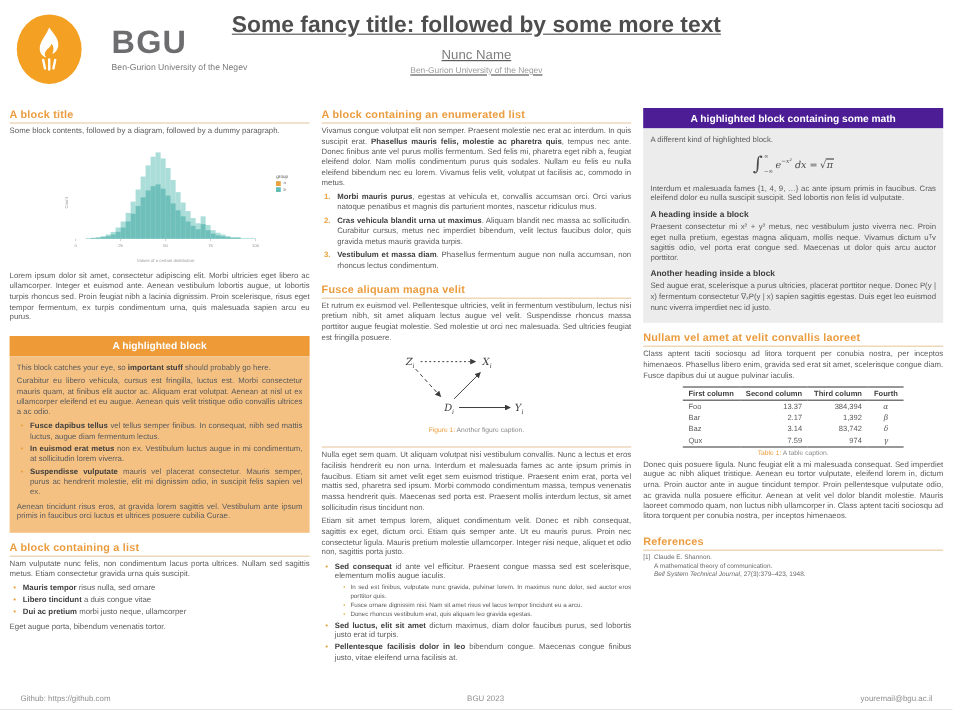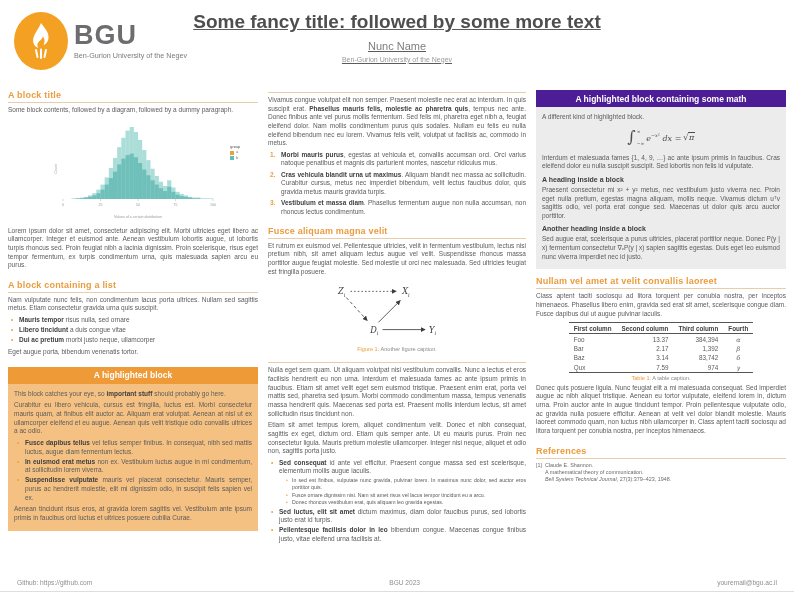--- a/index.html
+++ b/index.html
@@ -2,21 +2,21 @@
 <html><head>
 <meta charset="utf-8">
 <style>
   * { margin:0; padding:0; box-sizing:border-box; }
   html,body { background:#ffffff; }
   body { font-family:"Liberation Sans", sans-serif; color:#5b5b5b; }
   .poster { position:relative; width:794px; height:592px; background:#fff; overflow:hidden; display:flex; flex-direction:column; }
 
   
   .header { position:relative; height:88px; flex:0 0 auto; }
-  .logo-wrap { position:absolute; left:14px; top:12px; display:flex; align-items:center; gap:6px; }
+  .logo-wrap { position:absolute; left:14px; top:12px; display:flex; align-items:center; gap:25px; }
   .logo-circle { width:54px; height:58px; background:#F4A022; border-radius:50%; display:flex; align-items:center; justify-content:center; }
   .logo-text .abbr { font-size:27px; font-weight:bold; color:#6d6d6f; letter-spacing:1px; line-height:1; }
   .logo-text .org { font-size:7.2px; color:#7a7a7c; margin-top:2px; }
   .title-wrap { width:430px; margin:0 auto; text-align:center; padding-top:10px;text-decoration:underline; }
   .poster-title { font-size:19px; font-weight:bold; color:#4e4e4e; line-height:1.25; }
   .poster-author { font-size:11px; color:#7d7d7d; margin-top:6px; }
   .poster-affil { font-size:7px; color:#9a9a9a; margin-top:4px; }
 
   
   .content { flex:1 1 auto; display:grid; grid-template-columns:250px 258px 250px; gap:0 10px; padding:2px 8px 0 8px; align-content:start; }
@@ -211,49 +211,50 @@
             <div class="legend-row">
               <span class="swatch" style="background: rgb(99, 189, 183);"></span>
               <span>b</span>
             </div>
           </div>
         </div>
         <p>Lorem ipsum dolor sit amet, consectetur adipiscing elit. Morbi ultricies eget libero ac ullamcorper. Integer et euismod ante. Aenean vestibulum lobortis augue, ut lobortis turpis rhoncus sed. Proin feugiat nibh a lacinia dignissim. Proin scelerisque, risus eget tempor fermentum, ex turpis condimentum urna, quis malesuada sapien arcu eu purus.</p>
       </div>
 
       <div class="blk">
-        <div class="blk-title">A block containing a list</div>
-        <hr class="blk-rule">
-        <p>Nam vulputate nunc felis, non condimentum lacus porta ultrices. Nullam sed sagittis metus. Etiam consectetur gravida urna quis suscipit.</p>
-        <ul class="b-list">
-          <li><span class="lead">Mauris tempor</span><span> risus nulla, sed ornare</span></li>
-          <li><span class="lead">Libero tincidunt</span><span> a duis congue vitae</span></li>
-          <li><span class="lead">Dui ac pretium</span><span> morbi justo neque, ullamcorper</span></li>
-        </ul>
-        <p>Eget augue porta, bibendum venenatis tortor.</p>
-      </div>
-
-      <div class="blk">
         <div class="hl-head">A highlighted block</div>
         <div class="hl-body">
           <p><span>This block catches your eye, so </span><span class="lead">important stuff</span><span> should probably go here.</span></p>
           <p>Curabitur eu libero vehicula, cursus est fringilla, luctus est. Morbi consectetur mauris quam, at finibus elit auctor ac. Aliquam erat volutpat. Aenean at nisl ut ex ullamcorper eleifend et eu augue. Aenean quis velit tristique odio convallis ultrices a ac odio.</p>
           <ul class="b-list">
             <li><span class="lead">Fusce dapibus tellus</span><span> vel tellus semper finibus. In consequat, nibh sed mattis luctus, augue diam fermentum lectus.</span></li>
             <li><span class="lead">In euismod erat metus</span><span> non ex. Vestibulum luctus augue in mi condimentum, at sollicitudin lorem viverra.</span></li>
             <li><span class="lead">Suspendisse vulputate</span><span> mauris vel placerat consectetur. Mauris semper, purus ac hendrerit molestie, elit mi dignissim odio, in suscipit felis sapien vel ex.</span></li>
           </ul>
           <p>Aenean tincidunt risus eros, at gravida lorem sagittis vel. Vestibulum ante ipsum primis in faucibus orci luctus et ultrices posuere cubilia Curae.</p>
         </div>
       </div>
+
+      <div class="blk">
+        <div class="blk-title">A block containing a list</div>
+        <hr class="blk-rule">
+        <p>Nam vulputate nunc felis, non condimentum lacus porta ultrices. Nullam sed sagittis metus. Etiam consectetur gravida urna quis suscipit.</p>
+        <ul class="b-list">
+          <li><span class="lead">Mauris tempor</span><span> risus nulla, sed ornare</span></li>
+          <li><span class="lead">Libero tincidunt</span><span> a duis congue vitae</span></li>
+          <li><span class="lead">Dui ac pretium</span><span> morbi justo neque, ullamcorper</span></li>
+        </ul>
+        <p>Eget augue porta, bibendum venenatis tortor.</p>
+      </div>
     </div>
 
     <div class="col">
 
       <div class="blk">
+        <div class="blk-title">A block containing an enumerated list</div>
         <hr class="blk-rule">
         <p><span>Vivamus congue volutpat elit non semper. Praesent molestie nec erat ac interdum. In quis suscipit erat. </span><span class="lead">Phasellus mauris felis, molestie ac pharetra quis</span><span>, tempus nec ante. Donec finibus ante vel purus mollis fermentum. Sed felis mi, pharetra eget nibh a, feugiat eleifend dolor. Nam mollis condimentum purus quis sodales. Nullam eu felis eu nulla eleifend bibendum nec eu lorem. Vivamus felis velit, volutpat ut facilisis ac, commodo in metus.</span></p>
         <ol class="e-list">
           <li><span class="num">1.</span><span class="lead">Morbi mauris purus</span><span>, egestas at vehicula et, convallis accumsan orci. Orci varius natoque penatibus et magnis dis parturient montes, nascetur ridiculus mus.</span></li>
           <li><span class="num">2.</span><span class="lead">Cras vehicula blandit urna ut maximus</span><span>. Aliquam blandit nec massa ac sollicitudin. Curabitur cursus, metus nec imperdiet bibendum, velit lectus faucibus dolor, quis gravida metus mauris gravida turpis.</span></li>
           <li><span class="num">3.</span><span class="lead">Vestibulum et massa diam</span><span>. Phasellus fermentum augue non nulla accumsan, non rhoncus lectus condimentum.</span></li>
         </ol>
       </div>
 
       <div class="blk">

